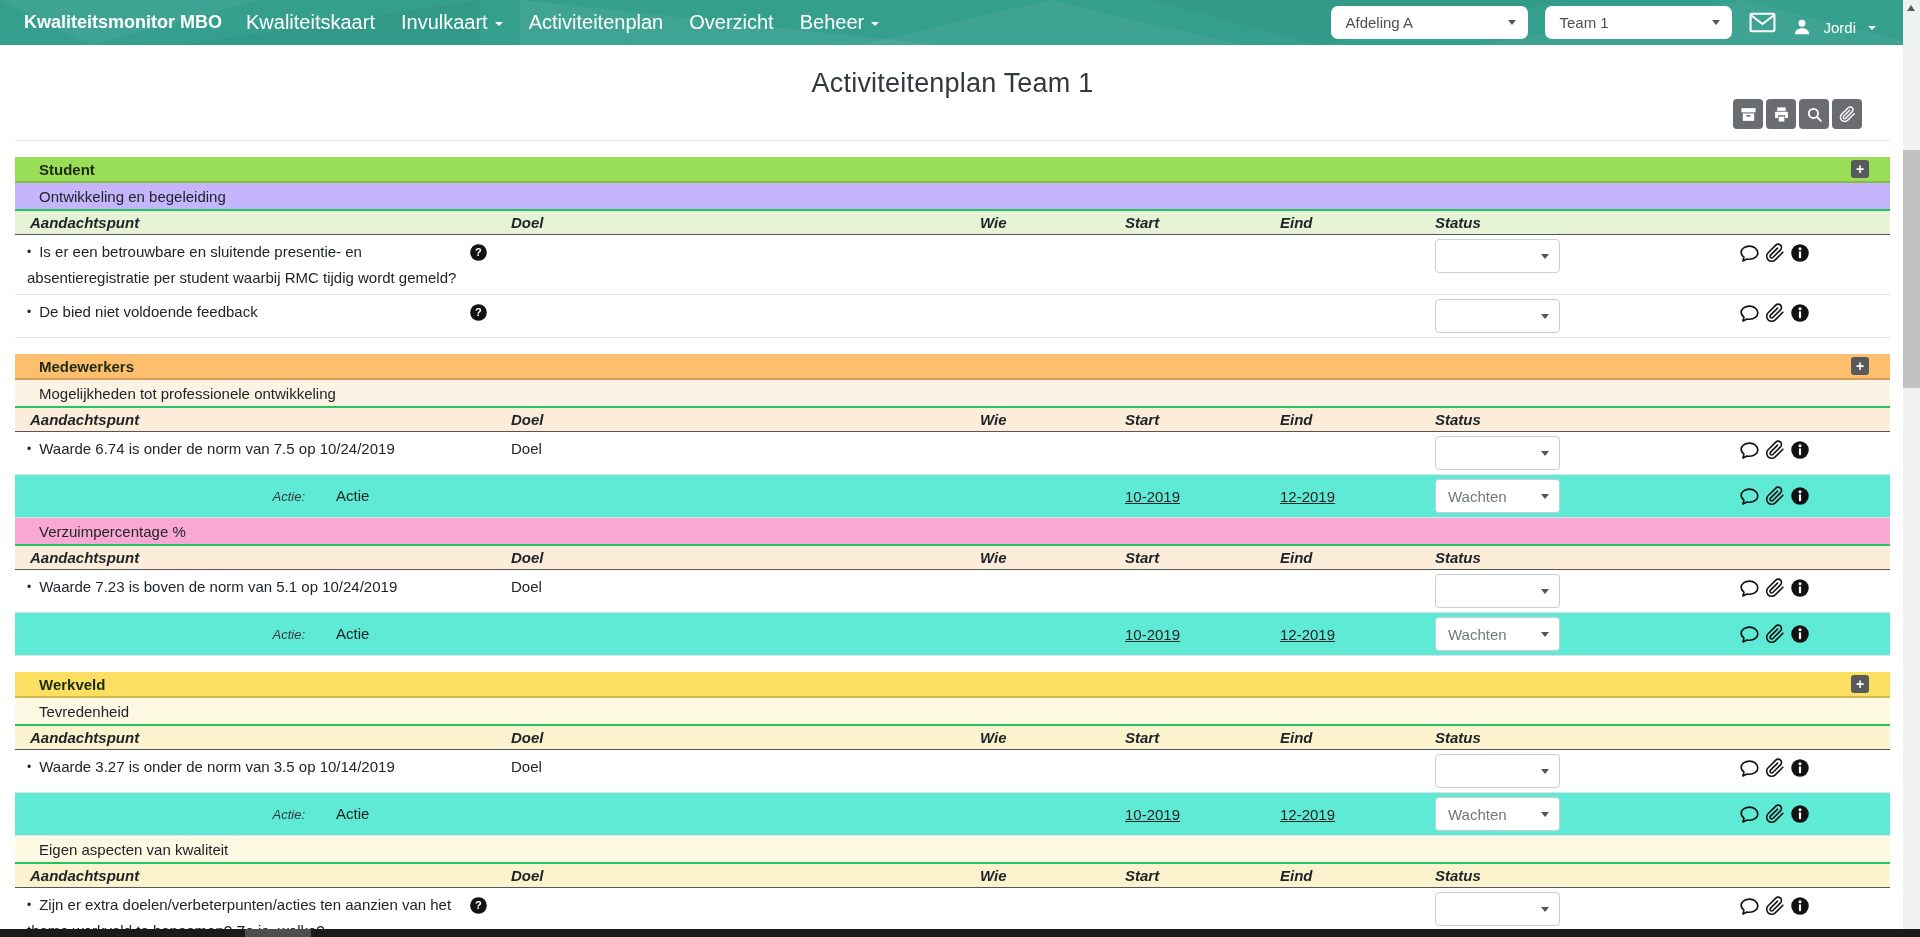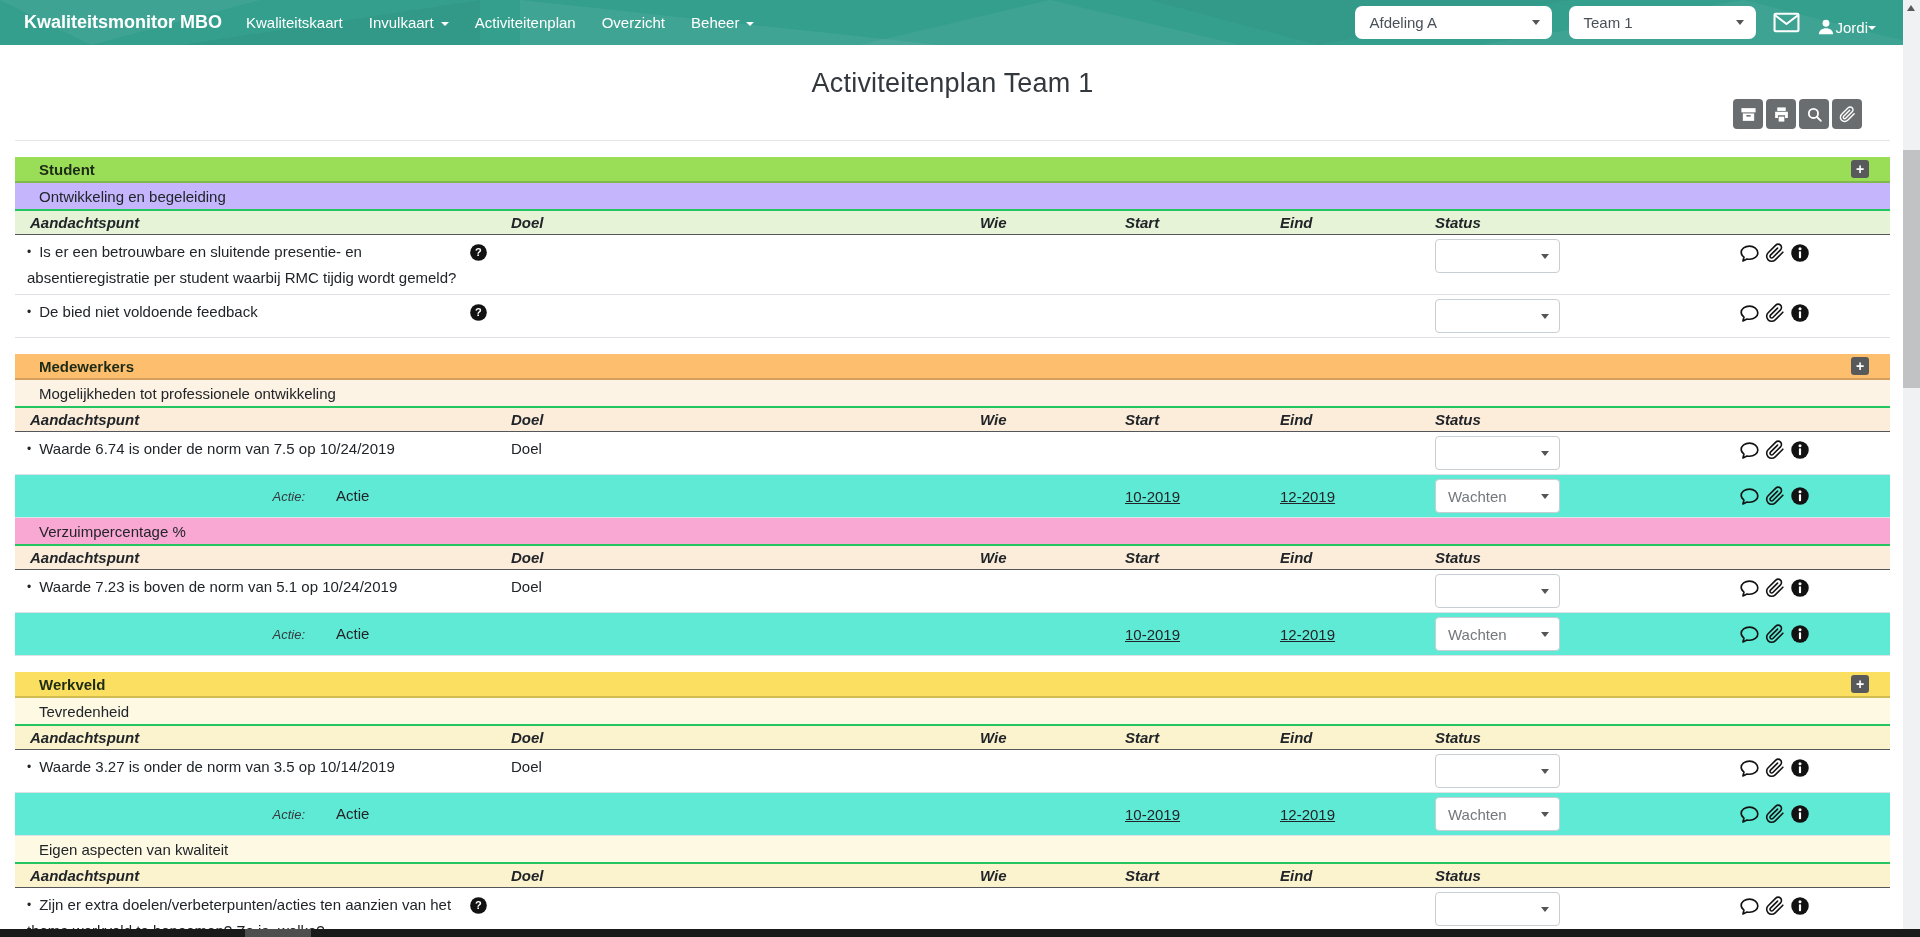--- a/index.html
+++ b/index.html
@@ -17,32 +17,32 @@
   }
   .tri { position:absolute; top:0; height:45px; pointer-events:none; }
   .tri1 { left:0;    width:260px; background:rgba(255,255,255,.05); clip-path:polygon(0 0,100% 0,35% 100%); }
   .tri2 { left:180px; width:300px; background:rgba(0,0,0,.04);      clip-path:polygon(0 100%,100% 0,100% 100%); }
   .tri3 { left:520px; width:420px; background:rgba(255,255,255,.06); clip-path:polygon(0 0,100% 100%,0 100%); }
   .tri4 { left:860px; width:380px; background:rgba(255,255,255,.05); clip-path:polygon(50% 0,100% 100%,0 100%); }
   .tri5 { left:1150px; width:420px; background:rgba(0,0,0,.035);    clip-path:polygon(0 0,100% 0,40% 100%); }
   .tri6 { left:1480px; width:440px; background:rgba(255,255,255,.05); clip-path:polygon(0 100%,60% 0,100% 100%); }
   .brand { color:#fff; font-weight:bold; font-size:18px; margin-right:24px; z-index:1; cursor:pointer; white-space:nowrap; }
   .nav-items { display:flex; gap:26px; align-items:center; z-index:1; }
-  .nav-item { color:#fff; font-size:15px; display:flex; align-items:center; gap:7px; cursor:pointer; white-space:nowrap; }
+  .nav-item { color:#fff; font-size:20px; display:flex; align-items:center; gap:7px; cursor:pointer; white-space:nowrap; }
   .caret-w { width:0; height:0; border-left:4px solid transparent; border-right:4px solid transparent; border-top:4px solid #fff; margin-top:2px; }
   .nav-right { margin-left:auto; display:flex; align-items:center; gap:17px; z-index:1; padding-right:20px; }
   .nav-select {
     height:33px; background:#fff; border-radius:7px; display:flex; align-items:center;
     padding:0 12px 0 14px; font-size:15px; color:#495057; cursor:pointer;
   }
   .nav-select.afdeling { width:197px; }
   .nav-select.team { width:187px; }
   .caret-d { width:0; height:0; border-left:4px solid transparent; border-right:4px solid transparent; border-top:5px solid #555; margin-left:auto; }
   .mail-btn, .user-menu { display:flex; align-items:center; cursor:pointer; }
-  .user-menu { gap:0; color:#fff; font-size:15px;margin-top:9px; }
+  .user-menu { gap:12px; color:#fff; font-size:15px;margin-top:9px; }
 
   
   .page-header { margin:8px 30px 0 15px; padding:15px 0 11px; display:flex; align-items:center;flex-direction:column; }
   .page-title { font-size:27px; font-weight:500; color:#32383e; margin:0; letter-spacing:.2px; }
   .toolbar { margin-left:auto; display:flex; gap:3px; padding-right:28px; }
   .tool-btn { width:30px; height:30px; background:#6a6d70; border:none; border-radius:4px;
     display:flex; align-items:center; justify-content:center; cursor:pointer; padding:0; }
   .header-rule { border:0; border-top:1px solid #e4e7ea; margin:0 30px 0 15px; }
 
   

